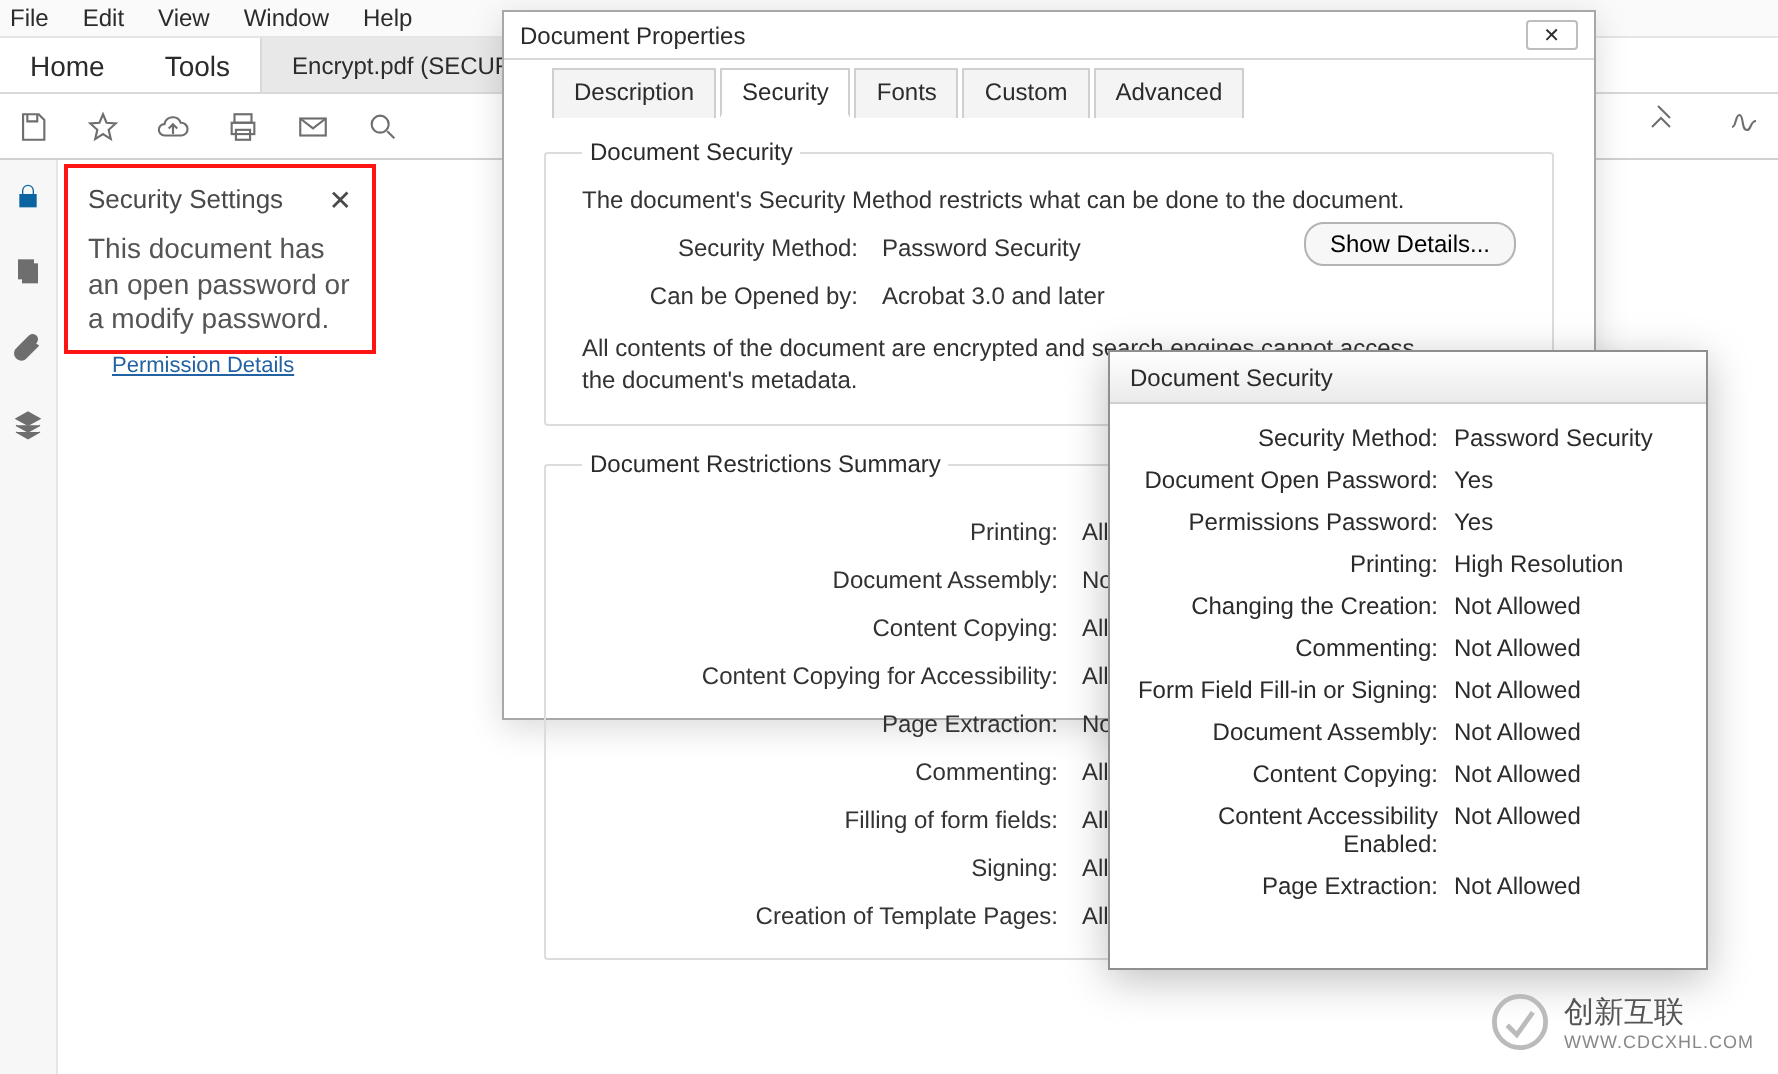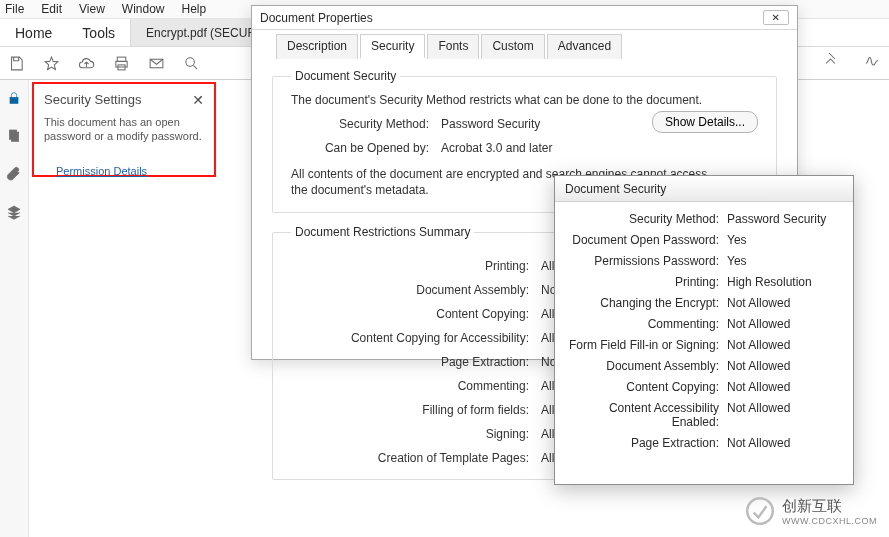--- a/index.html
+++ b/index.html
@@ -12,24 +12,24 @@
 .tabbar .main-tab { padding: 0 15px; display: flex; align-items: center; font-size: 14px; cursor: pointer; }
 .tabbar .doc-tab { padding: 0 15px; display: flex; align-items: center; background: #e8e8e8; border-left: 1px solid #d9d9d9; font-size: 12px; }
 
 .toolbar { height: 33px; display: flex; align-items: center; padding: 0 8px; gap: 18px; border-bottom: 1px solid #d0d0d0; }
 .toolbar svg { width: 17px; height: 17px; fill: none; stroke: #6e6e6e; stroke-width: 1.5; }
 
 .side { position: absolute; left: 0; top: 80px; width: 29px; bottom: 0; background: #f7f7f7; border-right: 1px solid #e5e5e5; display: flex; flex-direction: column; align-items: center; gap: 22px; padding-top: 10px; }
 .side svg { width: 16px; height: 16px; fill: #6e6e6e; stroke:#6e6e6e; }
 .side svg.active { fill: #0a64a0; stroke:#0a64a0; }
 
-.sec-panel { position: absolute; left: 32px; top: 82px; width: 184px; height: 95px; border: 2px solid #ff1414; padding: 8px 10px; }
+.sec-panel { position: absolute; left: 32px; top: 82px; width: 156px; height: 95px; border: 2px solid #ff1414; padding: 8px 10px; }
 .sec-panel .title-row { display: flex; justify-content: space-between; font-size: 13px; color: #4a4a4a; margin-bottom: 8px; }
 .sec-panel .close { font-family: Arial; font-size: 14px; }
-.sec-panel .msg { font-size: 11px; color: #555; margin-bottom: 20px; line-height: 1.25; }
+.sec-panel .msg { font-size: 14px; color: #555; margin-bottom: 6px; line-height: 1.25; }
 .sec-panel .link { color: #2362a2; text-decoration: underline; font-size: 11px; margin-left: 12px; margin-top: 24px; }
 
 
 .dlg { position: absolute; left: 251px; top: 5px; width: 547px; height: 355px; background: #fff; border: 1px solid #a8a8a8; box-shadow: 0 4px 16px rgba(0,0,0,.15); }
 .dlg .titlebar { height: 24px; display: flex; align-items: center; justify-content: space-between; padding: 0 8px; background: #fff; border-bottom: 1px solid #d8d8d8; }
 .dlg .titlebar .xbtn { border:1px solid #bdbdbd; border-radius:2px; padding:0 8px; font-size:10px; height:15px; display:flex; align-items:center;}
 .dlg .tabs { display: flex; padding: 4px 24px 0; gap: 0; }
 .dlg .tab { padding: 4px 10px; font-size: 12px; border: 1px solid #cfcfcf; border-bottom: none; margin-right: 2px; background: #f4f4f4; cursor: pointer; }
 .dlg .tab.active { background: #fff; border-bottom: 2px solid #fff; }
 .tab-highlight { border:2px solid #ff1414; padding:2px 9px; }
@@ -222,21 +222,21 @@
       </div>
       <div class="r">
         <div class="lbl">Permissions Password:</div>
         <div class="val">Yes</div>
       </div>
       <div class="r">
         <div class="lbl">Printing:</div>
         <div class="val">High Resolution</div>
       </div>
       <div class="r">
-        <div class="lbl">Changing the Encrypt:</div>
+        <div class="lbl">Changing the Creation:</div>
         <div class="val">Not Allowed</div>
       </div>
       <div class="r">
         <div class="lbl">Commenting:</div>
         <div class="val">Not Allowed</div>
       </div>
       <div class="r">
         <div class="lbl">Form Field Fill-in or Signing:</div>
         <div class="val">Not Allowed</div>
       </div>

